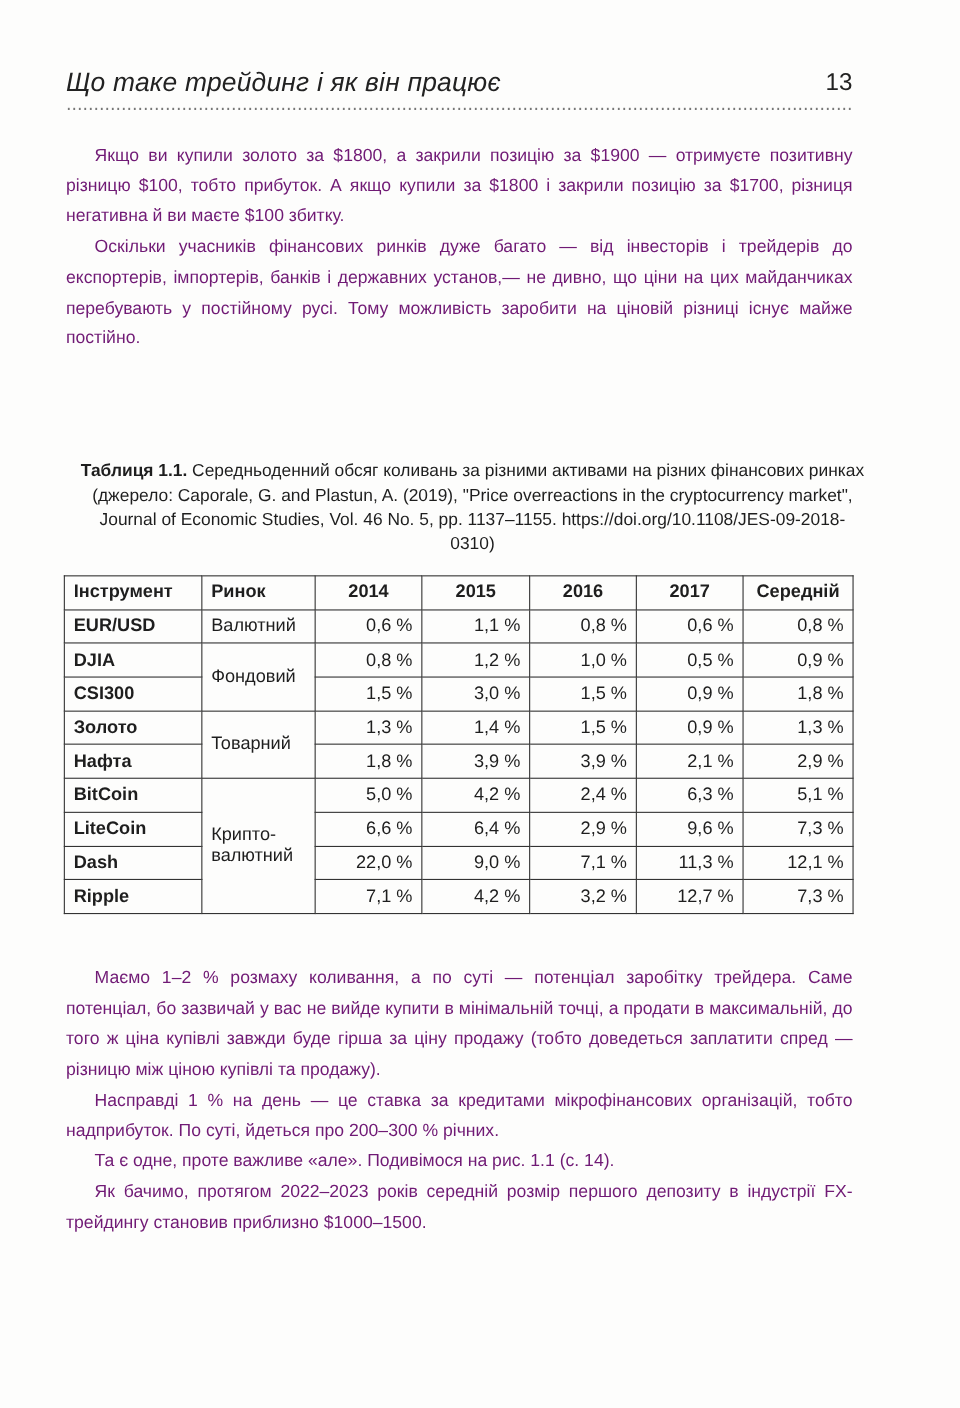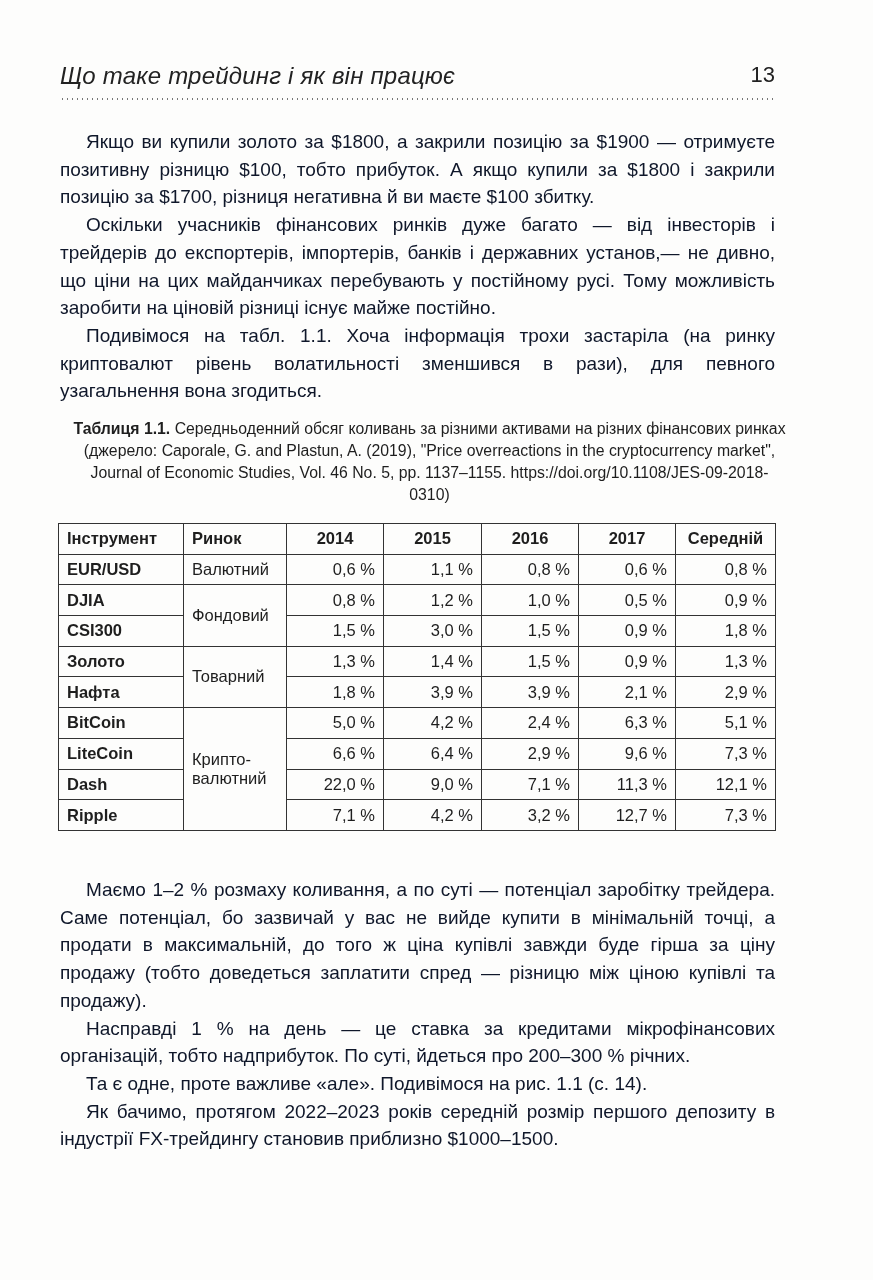--- a/index.html
+++ b/index.html
@@ -24,21 +24,21 @@
     font-size: 22px; color: #222;
   }
   .rh-rule {
     position: absolute; left: 60px; top: 98px; width: 715px; height: 2px;
     background-image: radial-gradient(circle, #777 0.9px, transparent 1.1px);
     background-size: 5px 2px;
     background-repeat: repeat-x;
   }
   .body-text {
     position: absolute; left: 60px; width: 715px;
-    font-size: 19px; line-height: 27.7px; color: #0f172a;
+    font-size: 16px; line-height: 27.7px; color: #701a75;
     text-align: justify;
   }
   .body-text p { margin: 0; text-indent: 26px; }
   #block1 { top: 128px; }
   #block2 { top: 876px; }
   .caption {
     position: absolute; left: 60px; top: 418px; width: 715px;
     text-align: center;
     font-size: 15.8px; line-height: 22px; color: #1e1e1e; margin-left: 12px;
   }
@@ -73,21 +73,20 @@
 
   <div class="running-head">
     <span class="rh-title">Що таке трейдинг і як він працює</span>
     <span class="rh-page">13</span>
   </div>
   <div class="rh-rule"></div>
 
   <div class="body-text" id="block1">
     <p>Якщо ви купили золото за $1800, а закрили позицію за $1900 — отримуєте позитивну різницю $100, тобто прибуток. А якщо купили за $1800 і закрили позицію за $1700, різниця негативна й ви маєте $100 збитку.</p>
     <p>Оскільки учасників фінансових ринків дуже багато — від інвесторів і трейдерів до експортерів, імпортерів, банків і державних установ,— не дивно, що ціни на цих майданчиках перебувають у постійному русі. Тому можливість заробити на ціновій різниці існує майже постійно.</p>
-    <p>Подивімося на табл. 1.1. Хоча інформація трохи застаріла (на ринку криптовалют рівень волатильності зменшився в рази), для певного узагальнення вона згодиться.</p>
   </div>
 
   <div class="caption">
     <b>Таблиця 1.1.</b><span> Середньоденний обсяг коливань за різними активами на різних фінансових ринках (джерело: Caporale, G. and Plastun, A. (2019), "Price overreactions in the cryptocurrency market", Journal of Economic Studies, Vol. 46 No. 5, pp. 1137–1155. https://doi.org/10.1108/JES-09-2018-0310)</span>
   </div>
 
   <table class="data">
     <colgroup>
       <col class="c1">
         <col class="c2">

